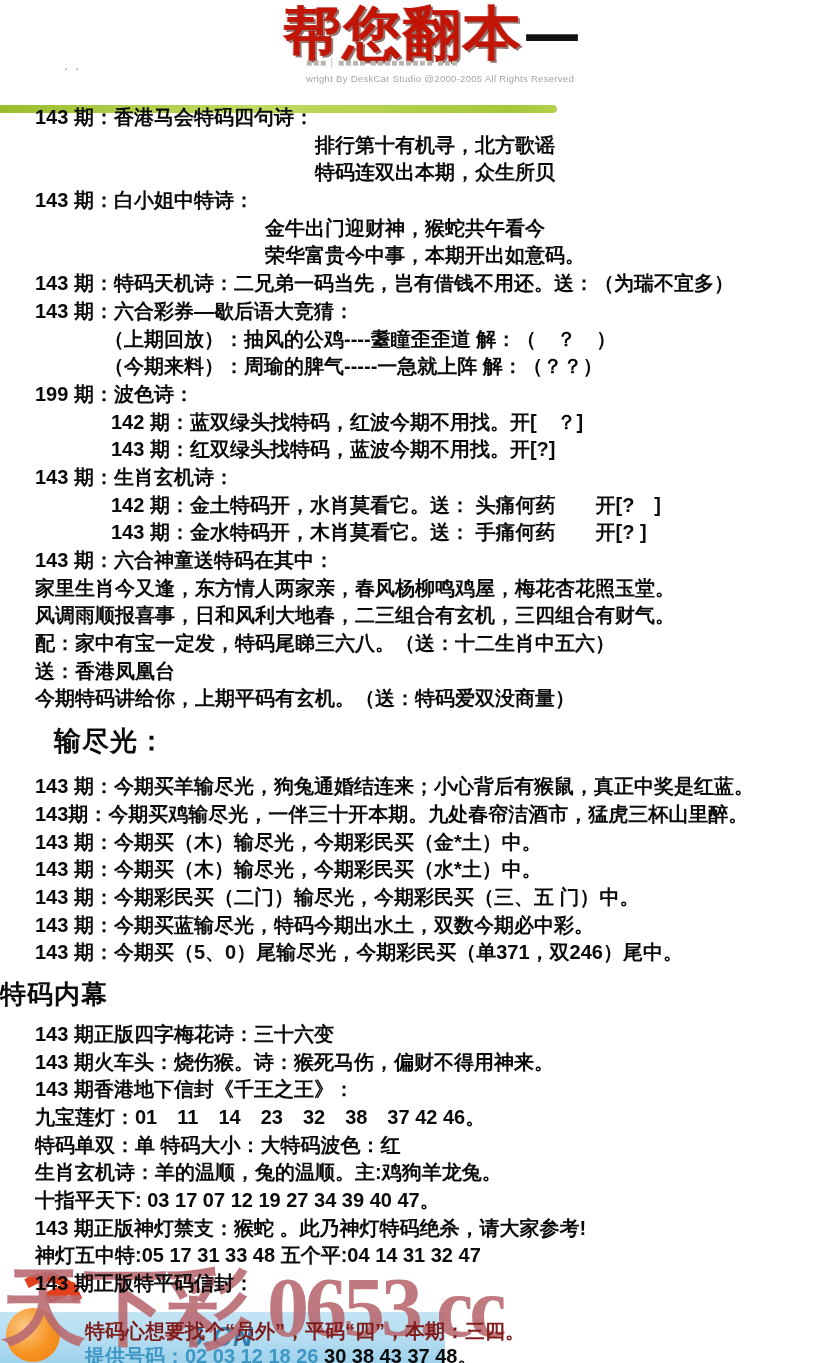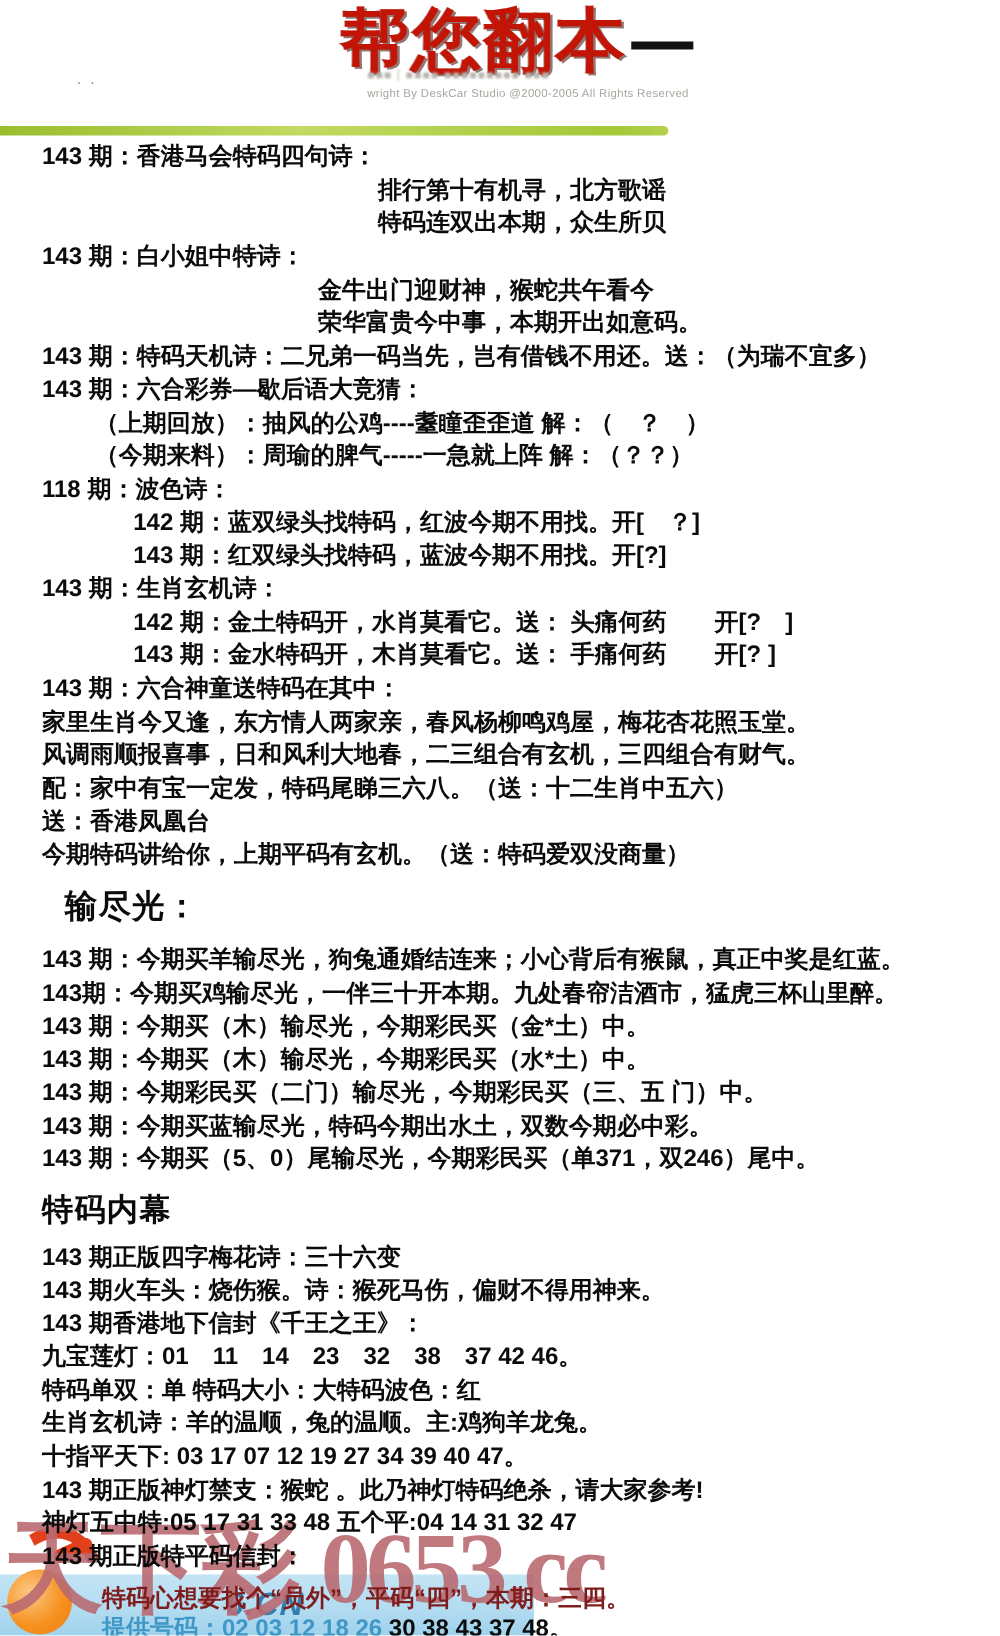--- a/index.html
+++ b/index.html
@@ -43,38 +43,38 @@
     position:absolute;left:64px;top:58px;
     font-size:13px;color:#8a8a8a;letter-spacing:2px;
   }
   .green-bar{
     position:absolute;left:0;top:105px;width:557px;height:8px;
     background:linear-gradient(90deg,#9abd2e,#c1da62 45%,#a4c838 92%,#b5d14e);
     border-radius:0 4px 4px 0;
   }
   
   .flow{
-    position:absolute;left:0;top:118px;width:833px;z-index:5;
+    position:absolute;left:0;top:104px;width:833px;z-index:5;
   }
   .ln{
     padding-left:35px;line-height:27.7px;height:27.7px;
     font-size:20px;font-weight:700;white-space:nowrap;overflow:hidden;
     font-family:"Liberation Sans","DejaVu Sans",sans-serif;
   }
   .p85{}
   .p175{padding-left:111px;}
-  .p185{padding-left:79px;}
+  .p185{padding-left:104px;}
   .p265{padding-left:265px;}
   .p315{padding-left:315px;font-family:Liberation Serif, serif;}
   .h1{
     padding-left:54px;font-size:27px;font-weight:900;
     line-height:40px;margin-top:8px;margin-bottom:12px;letter-spacing:1px;
   }
   .h2{
-    padding-left:35px;font-size:26px;font-weight:900;
+    font-size:26px;font-weight:900;
     line-height:42px;margin-top:6px;margin-bottom:6px;letter-spacing:1px;
   }
   
   .blue-band{
     position:absolute;left:0;top:1312px;width:445px;height:51px;
     background:linear-gradient(180deg,#c3e5f5,var(--blue-band) 55%,#9fd2ec);
     z-index:1;
   }
   .cn-logo{
     position:absolute;left:188px;top:1322px;z-index:2;
@@ -135,21 +135,21 @@
       <div class="ln">143 期：香港马会特码四句诗：</div>
       <div class="ln p315">排行第十有机寻，北方歌谣</div>
       <div class="ln p315">特码连双出本期，众生所贝</div>
       <div class="ln">143 期：白小姐中特诗：</div>
       <div class="ln p265">金牛出门迎财神，猴蛇共午看今</div>
       <div class="ln p265">荣华富贵今中事，本期开出如意码。</div>
       <div class="ln">143 期：特码天机诗：二兄弟一码当先，岂有借钱不用还。送：（为瑞不宜多）</div>
       <div class="ln">143 期：六合彩券—歇后语大竞猜：</div>
       <div class="ln p185">（上期回放）：抽风的公鸡----耋瞳歪歪道 解：（　？　）</div>
       <div class="ln p185">（今期来料）：周瑜的脾气-----一急就上阵 解：（？？）</div>
-      <div class="ln">118 期：波色诗：</div>
+      <div class="ln">199 期：波色诗：</div>
       <div class="ln p175">142 期：蓝双绿头找特码，红波今期不用找。开[　？]</div>
       <div class="ln p175">143 期：红双绿头找特码，蓝波今期不用找。开[?]</div>
       <div class="ln">143 期：生肖玄机诗：</div>
       <div class="ln p175">142 期：金土特码开，水肖莫看它。送： 头痛何药　　开[?　]</div>
       <div class="ln p175">143 期：金水特码开，木肖莫看它。送： 手痛何药　　开[? ]</div>
       <div class="ln">143 期：六合神童送特码在其中：</div>
       <div class="ln">家里生肖今又逢，东方情人两家亲，春风杨柳鸣鸡屋，梅花杏花照玉堂。</div>
       <div class="ln">风调雨顺报喜事，日和风利大地春，二三组合有玄机，三四组合有财气。</div>
       <div class="ln">配：家中有宝一定发，特码尾睇三六八。（送：十二生肖中五六）</div>
       <div class="ln">送：香港凤凰台</div>

